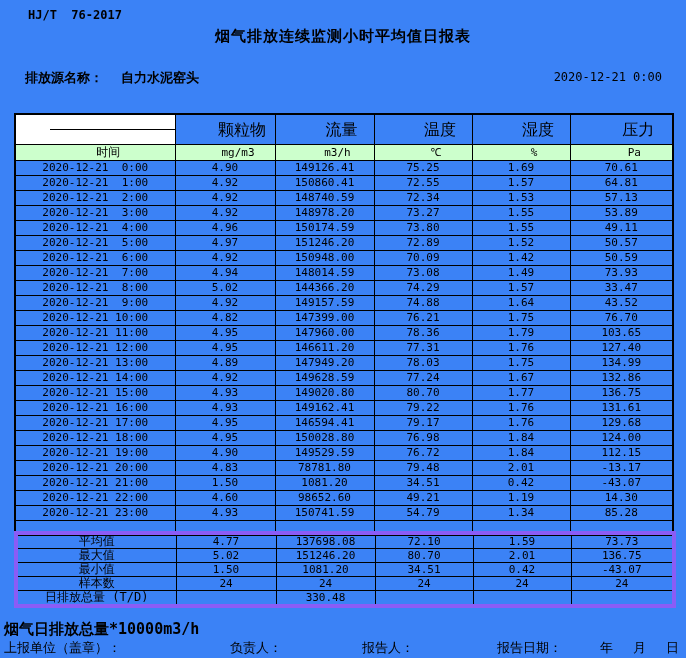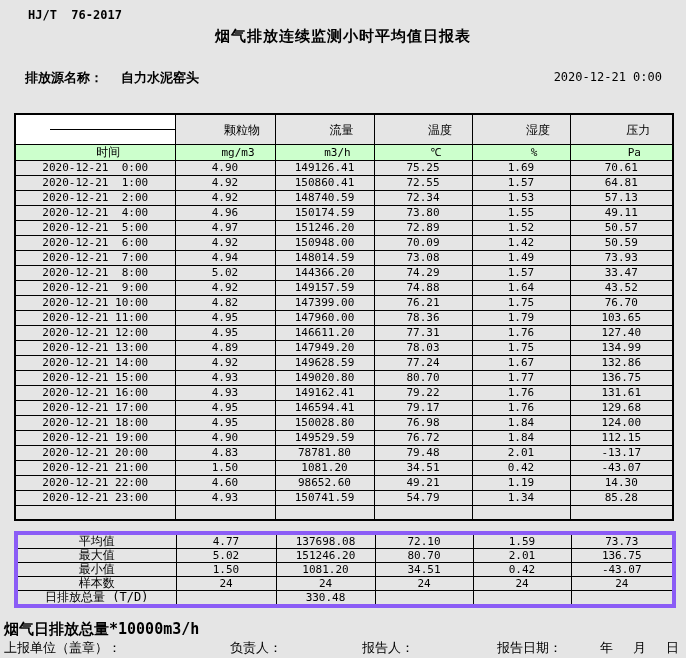--- a/index.html
+++ b/index.html
@@ -1,20 +1,20 @@
 <!DOCTYPE html>
 <html style="--unit-green: #CCFFCC;"><head>
 <meta charset="utf-8">
 <style>
   html, body { margin: 0; padding: 0; background: #ffffff; }
   .page {
     position: relative;
     width: 686px;
     height: 658px;
-    background: #e5e5e5;
+    background: #3b82f6;
     color: #000000;
     font-family: "DejaVu Sans Mono", "Liberation Mono", monospace;
     overflow: hidden;
   }
   .doc-standard {
     position: absolute; left: 28px; top: 8px;
     font-size: 12px; font-weight: bold; white-space: pre;
   }
   .doc-title {
     position: absolute; left: 0; top: 27px; width: 100%;
@@ -41,21 +41,21 @@
     padding: 0;
     text-align: center;
     vertical-align: middle;
     font-size: 11px;
     font-weight: normal;
     height: 14px;
     line-height: 14px;
     white-space: pre;
     overflow: hidden;
   }
-  .param-row th { height: 28px; line-height: 28px; font-size: 12px; padding-left: 34px; }
+  .param-row th { height: 28px; line-height: 28px; font-size: 16px; padding-left: 34px; }
   .split-cell { padding: 0; background: #fff; }
   .split-cell .half { height: 14px; }
   .split-cell .half + .half { border-top: 1px solid #000; }
   .unit-row th { background: var(--unit-green, #CCFFCC); height: 15px; line-height: 15px; padding-left: 26px; }
   .unit-row th.time-head { font-size: 12px; }
   .summary-table td { height: 13px; line-height: 13px; }
   .summary-label { font-size: 12px; }
   .empty-cell { height: 13px; }
   .footnote {
     position: absolute; left: 4px; top: 620px;
@@ -133,20 +133,28 @@
         </tr>
         <tr>
           <td>2020-12-21  2:00</td>
           <td>4.92</td>
           <td>148740.59</td>
           <td>72.34</td>
           <td>1.53</td>
           <td>57.13</td>
         </tr>
         <tr>
+          <td>2020-12-21  3:00</td>
+          <td>4.92</td>
+          <td>148978.20</td>
+          <td>73.27</td>
+          <td>1.55</td>
+          <td>53.89</td>
+        </tr>
+        <tr>
           <td>2020-12-21  4:00</td>
           <td>4.96</td>
           <td>150174.59</td>
           <td>73.80</td>
           <td>1.55</td>
           <td>49.11</td>
         </tr>
         <tr>
           <td>2020-12-21  5:00</td>
           <td>4.97</td>

